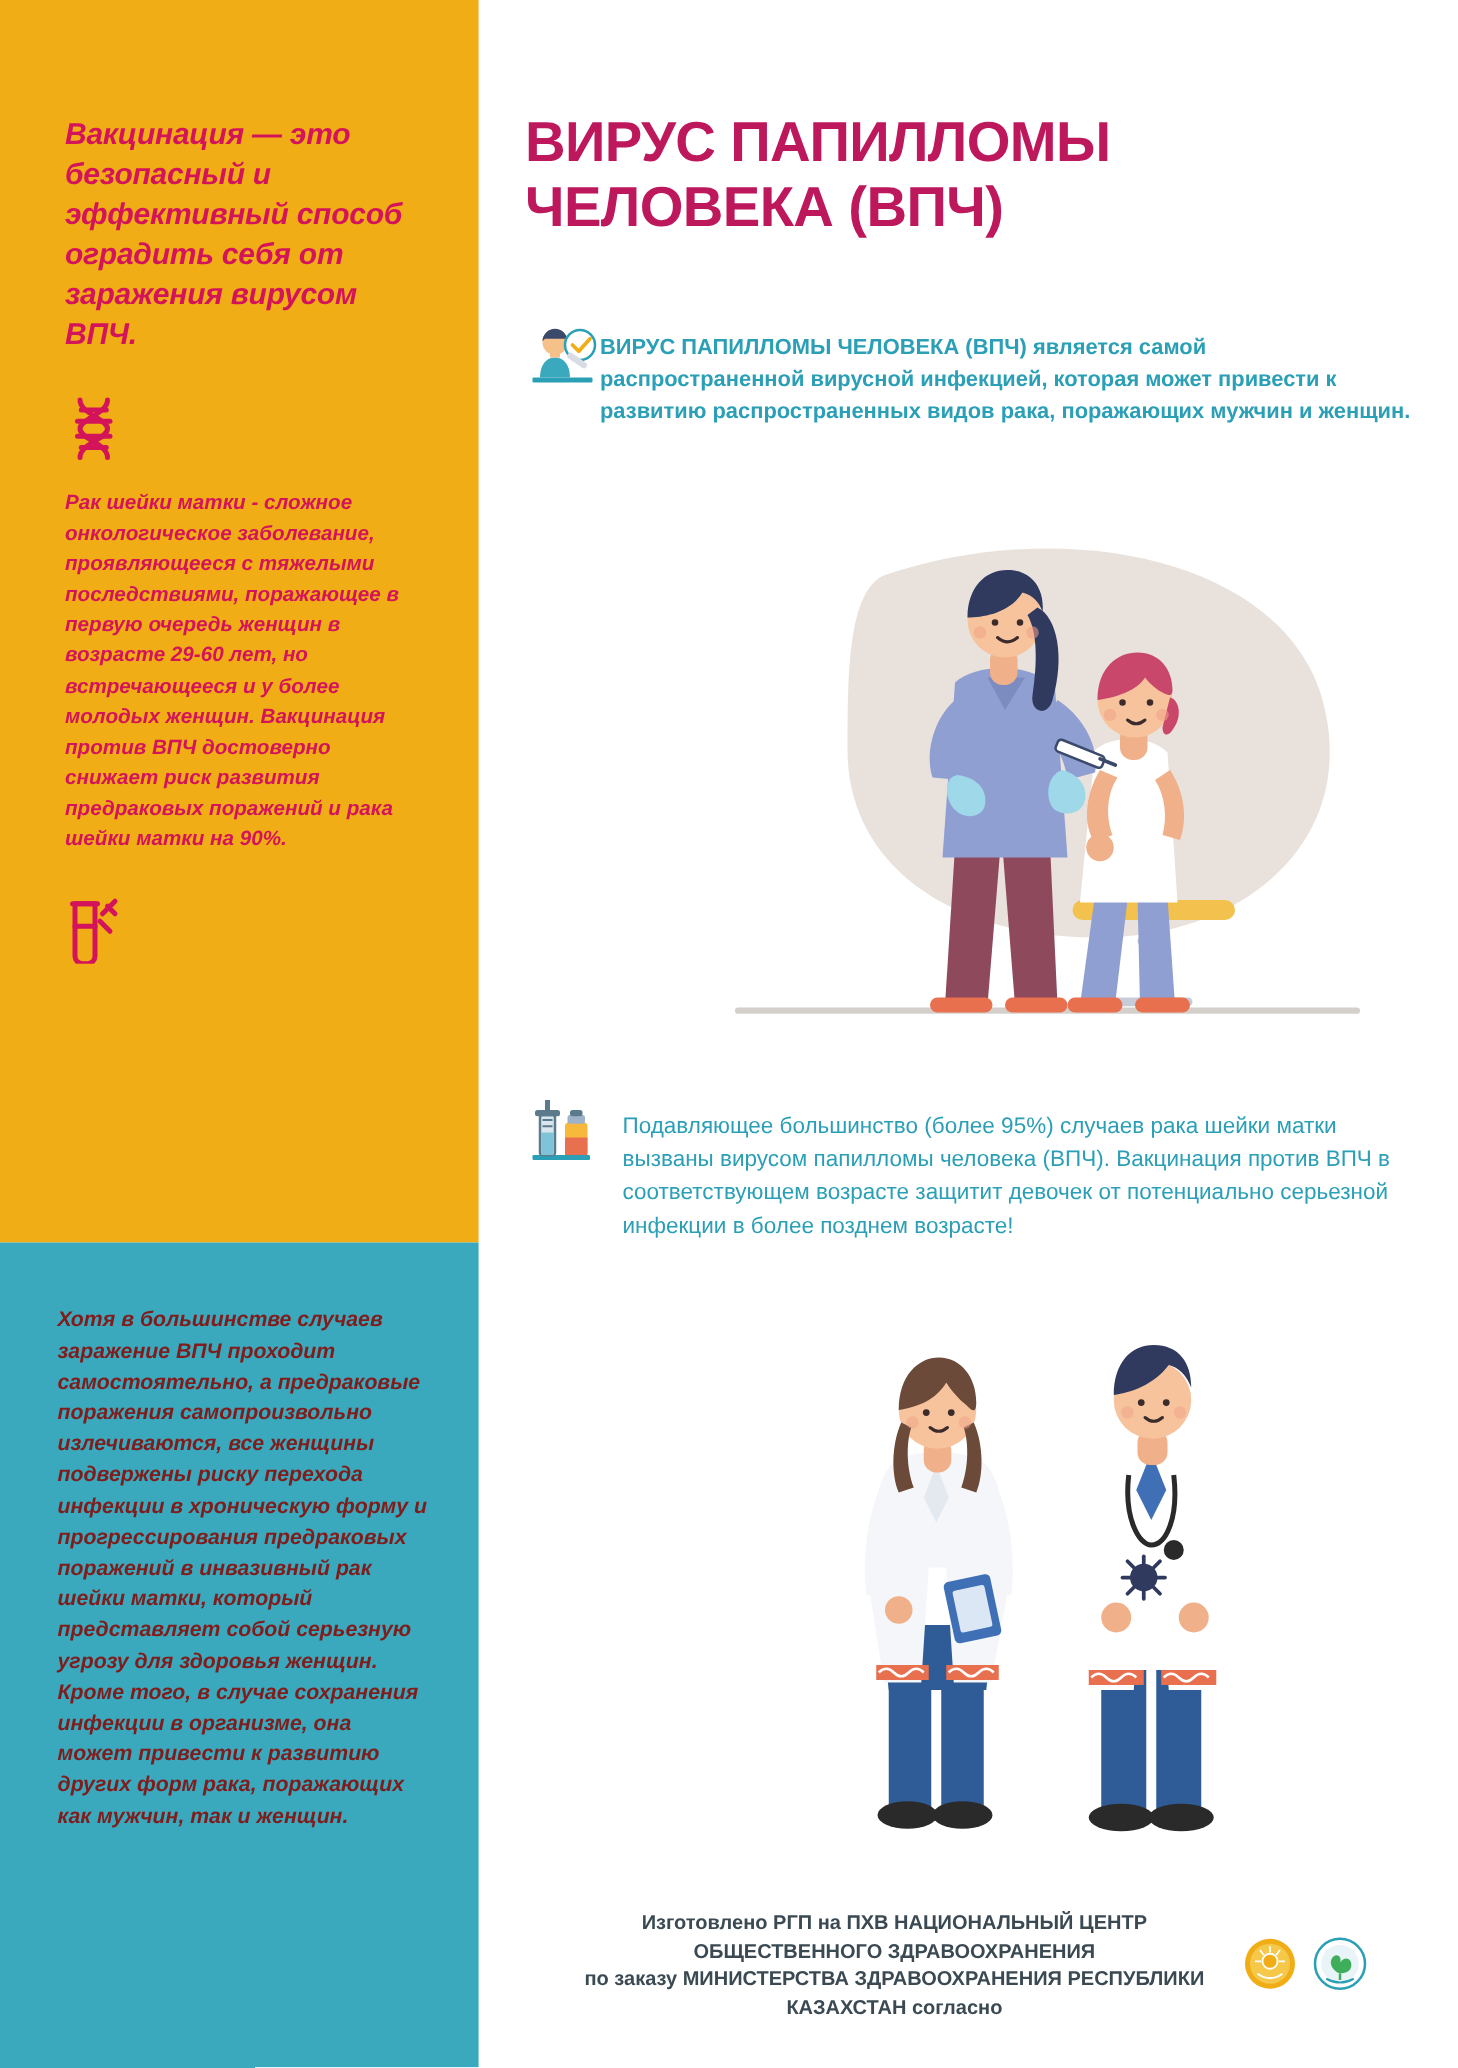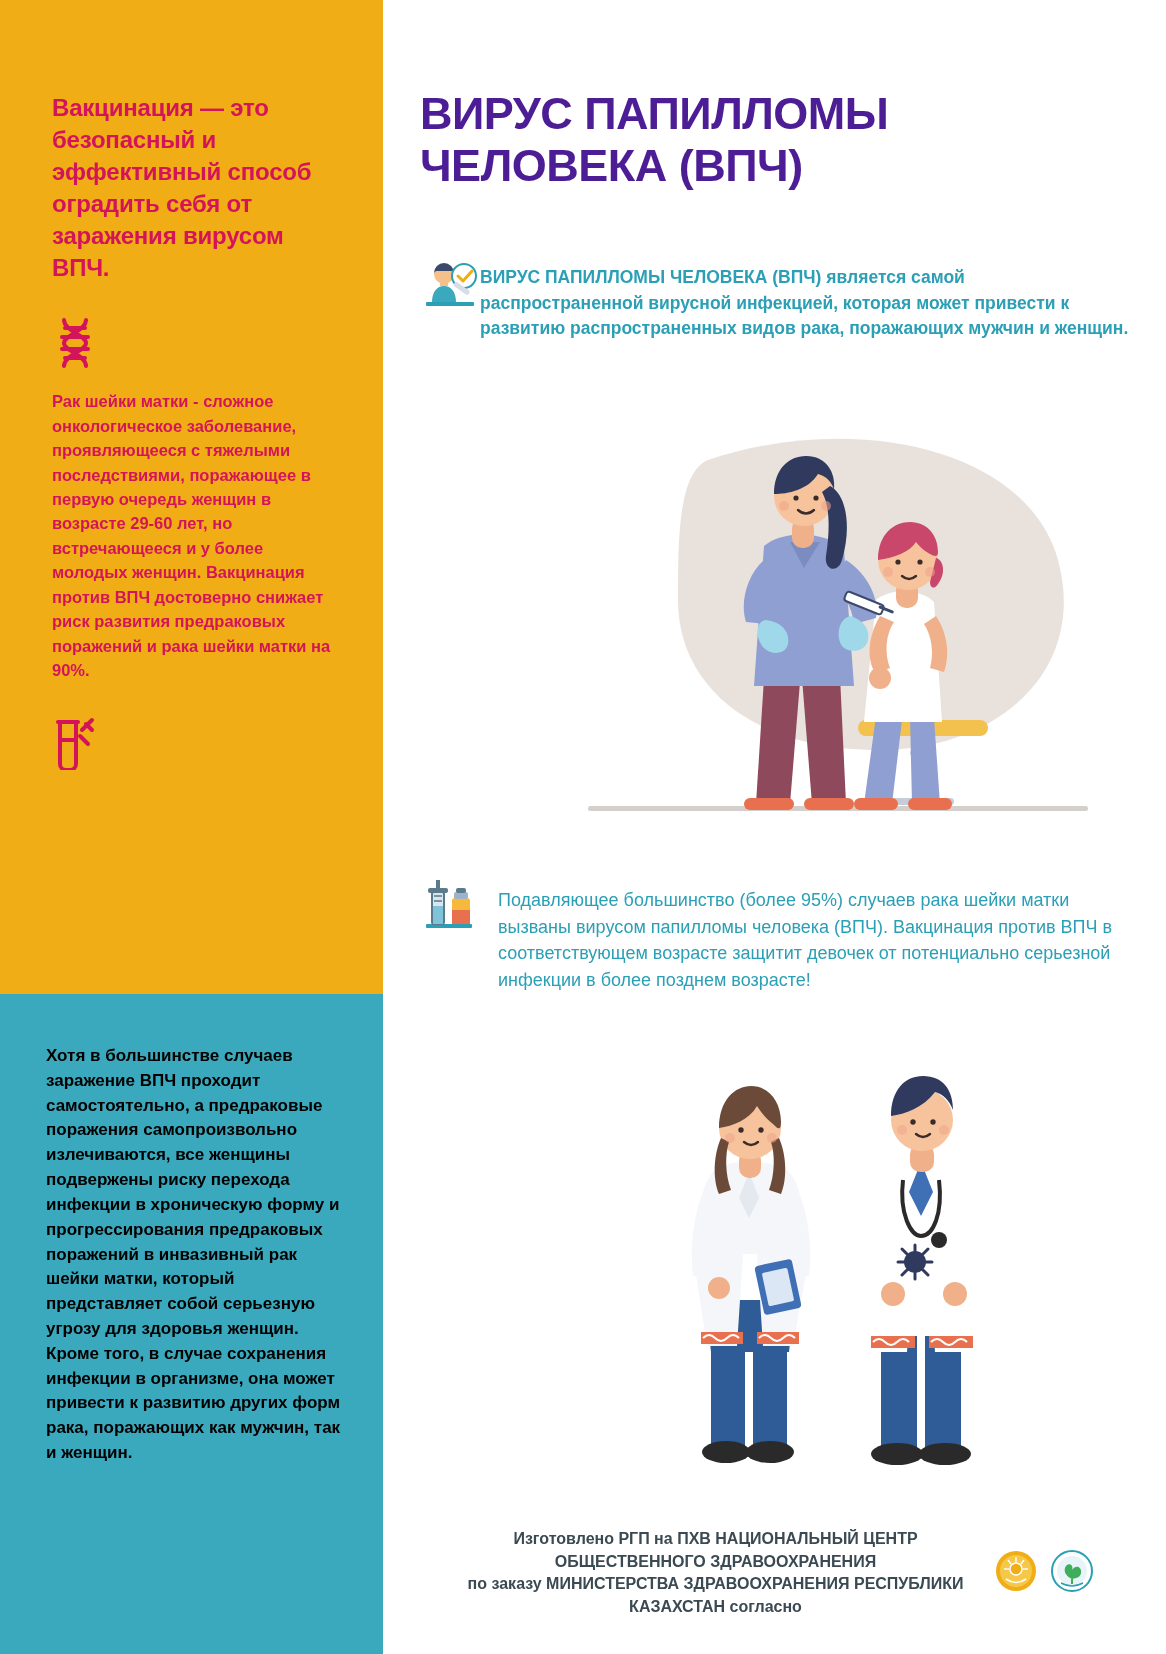--- a/index.html
+++ b/index.html
@@ -16,20 +16,21 @@
     overflow: hidden;
     background: #ffffff;
   }
 
   
   .left-col {
     position: absolute;
     left: 0; top: 0;
     width: 439px;
     height: 1654px;
+    font-style: italic;
   }
   .yellow-panel {
     position: absolute;
     left: 0; top: 0;
     width: 383px;
     height: 994px;
     background: #f0ad16;
     padding: 92px 44px 0 52px;
   }
   .teal-panel {
@@ -55,41 +56,41 @@
   }
 
   .yellow-body {
     color: #d4145a;
     font-size: 16.5px;
     line-height: 1.48;
     font-weight: bold;
   }
 
   .teal-body {
-    color: #000000;
+    color: #7f1d1d;
     font-size: 17px;
     line-height: 1.46;
     font-weight: bold;
   }
 
   
   .right-col {
     position: absolute;
     left: 383px; top: 0;
     width: 783px;
     height: 1654px;
     background: #ffffff;
   }
 
   .main-title {
     position: absolute;
     left: 37px;
     top: 88px;
     width: 700px;
-    color: #4c1d95;
+    color: #be185d;
     font-size: 45px;
     line-height: 1.15;
     font-weight: bold;
     letter-spacing: -0.5px;
   }
 
   .block-1 {
     position: absolute;
     left: 37px;
     top: 258px;

